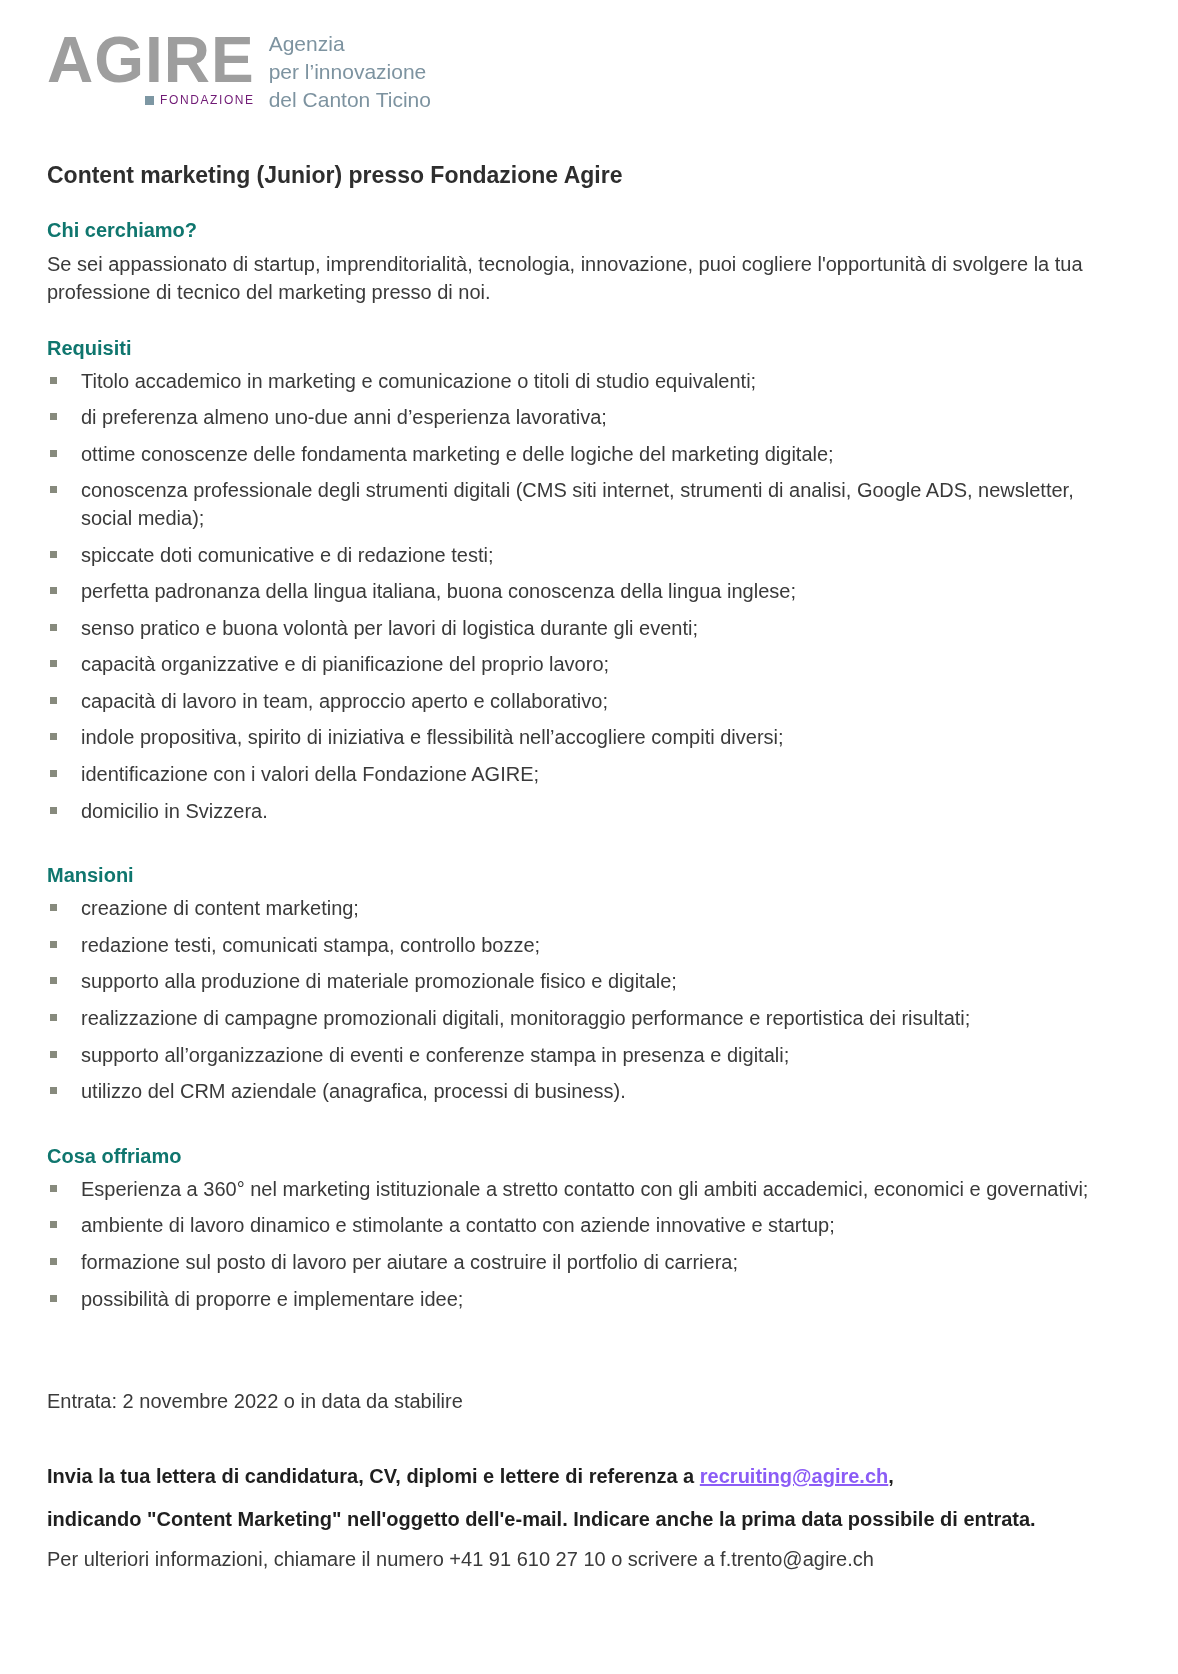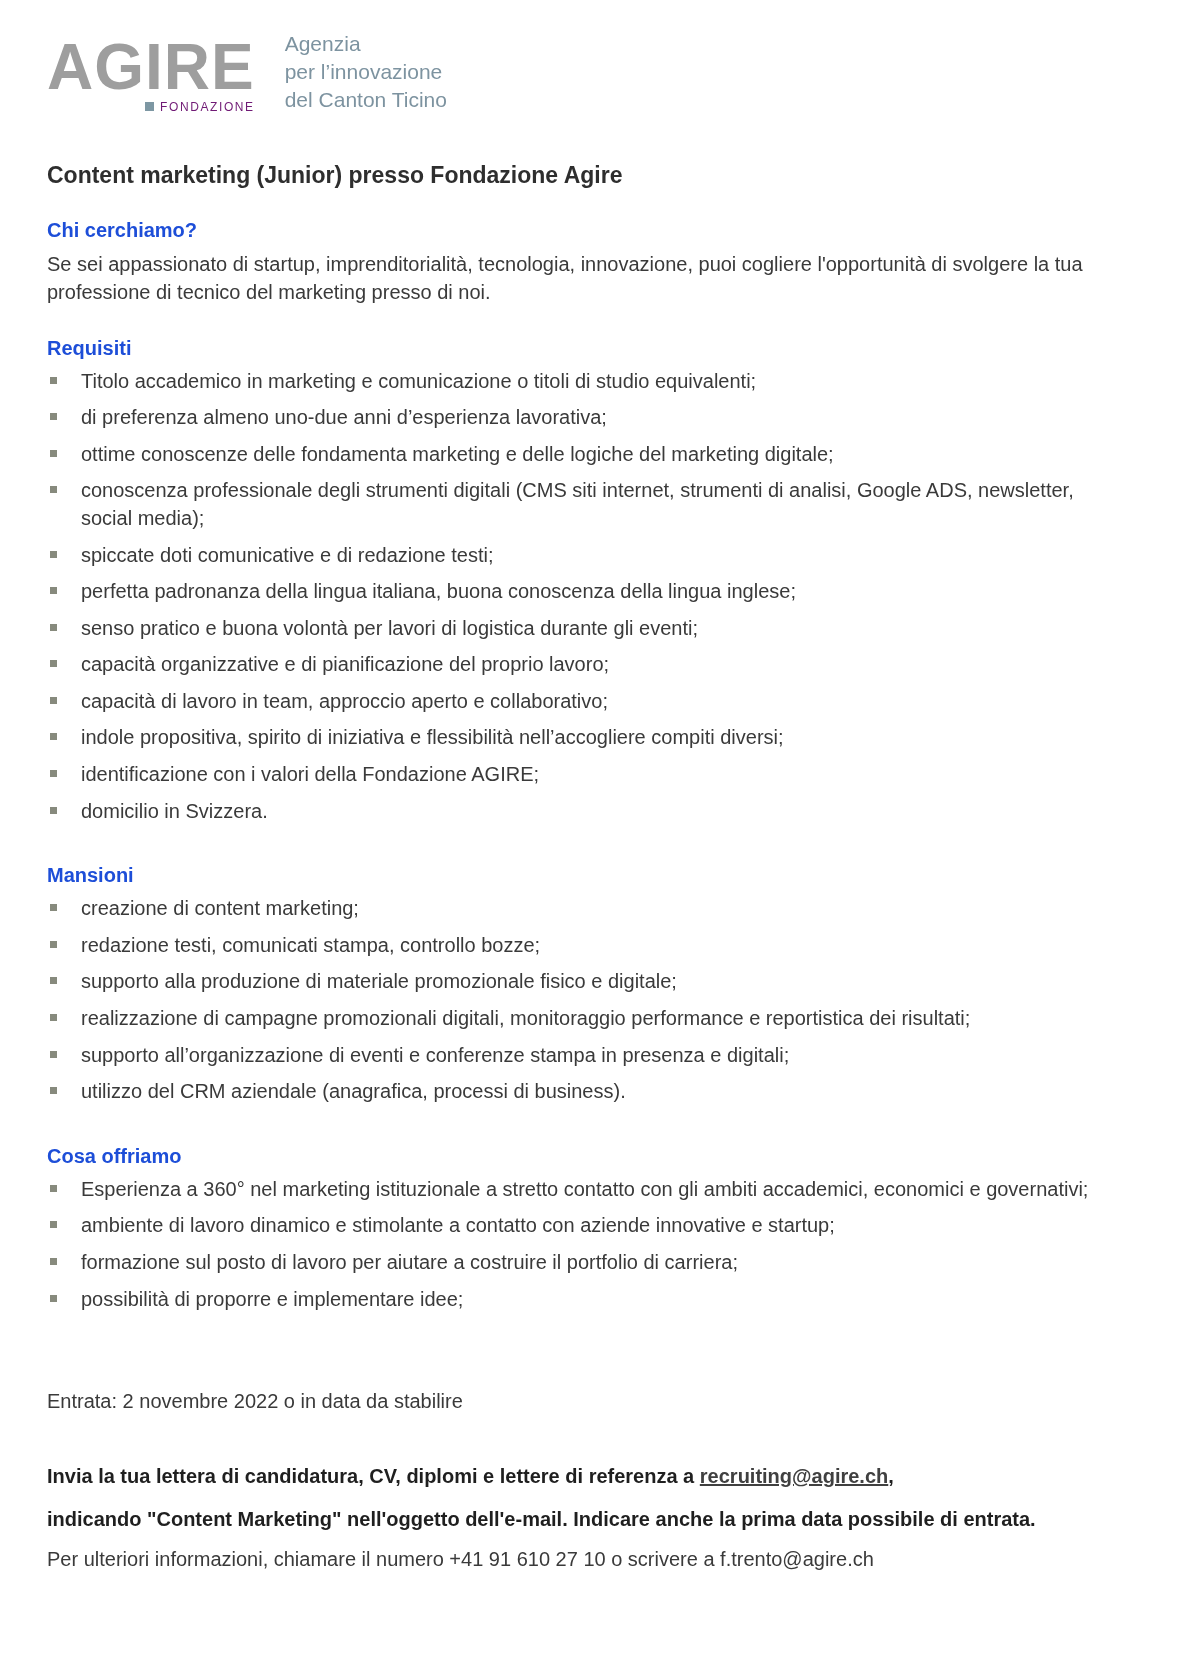--- a/index.html
+++ b/index.html
@@ -7,21 +7,21 @@
   body {
     width: 1178px;
     min-height: 1674px;
     font-family: "Liberation Sans", sans-serif;
     color: #3a3a3a;
     display: flex;
     flex-direction: column;
     padding: 24px 50px 28px 47px;
   }
   
-  .header { display: flex; align-items: flex-end; gap: 30px; }
+  .header { display: flex; align-items: center; gap: 14px; }
   .logo-block { display: inline-block; }
   .logo-word {
     font-size: 64px;
     font-weight: 700;
     letter-spacing: 1px;
     color: #9e9e9e;
     line-height: 0.95;
   }
   .logo-sub-row {
     text-align: right;
@@ -48,21 +48,21 @@
   
   .job-title {
     font-size: 23px;
     font-weight: 700;
     color: #2e2e2e;
     margin-top: 48px;
   }
   .section-heading {
     font-size: 20px;
     font-weight: 700;
-    color: #1d4ed8;
+    color: #0f766e;
     margin-top: 30px;
     margin-bottom: 8px;
   }
   .para {
     font-size: 20px;
     line-height: 1.42;
     max-width: 1040px;
   }
   ul.bullets {
     list-style: none;
@@ -87,21 +87,21 @@
   .apply { margin-top: 36px; }
   .apply .bold-line {
     font-size: 20px;
     font-weight: 700;
     color: #1f1f1f;
     margin-bottom: 15px;
     line-height: 1.4;
   }
   .apply .info-line { font-size: 20px; margin-top: 2px; }
   a.email-link {
-    color: #404040;
+    color: #8b5cf6;
     font-weight: 700;
     text-align: right;
   }
   
   .footer { margin-top: auto; padding-top: 60px; }
 </style>
 </head>
 <body>
 
 <div class="header">

